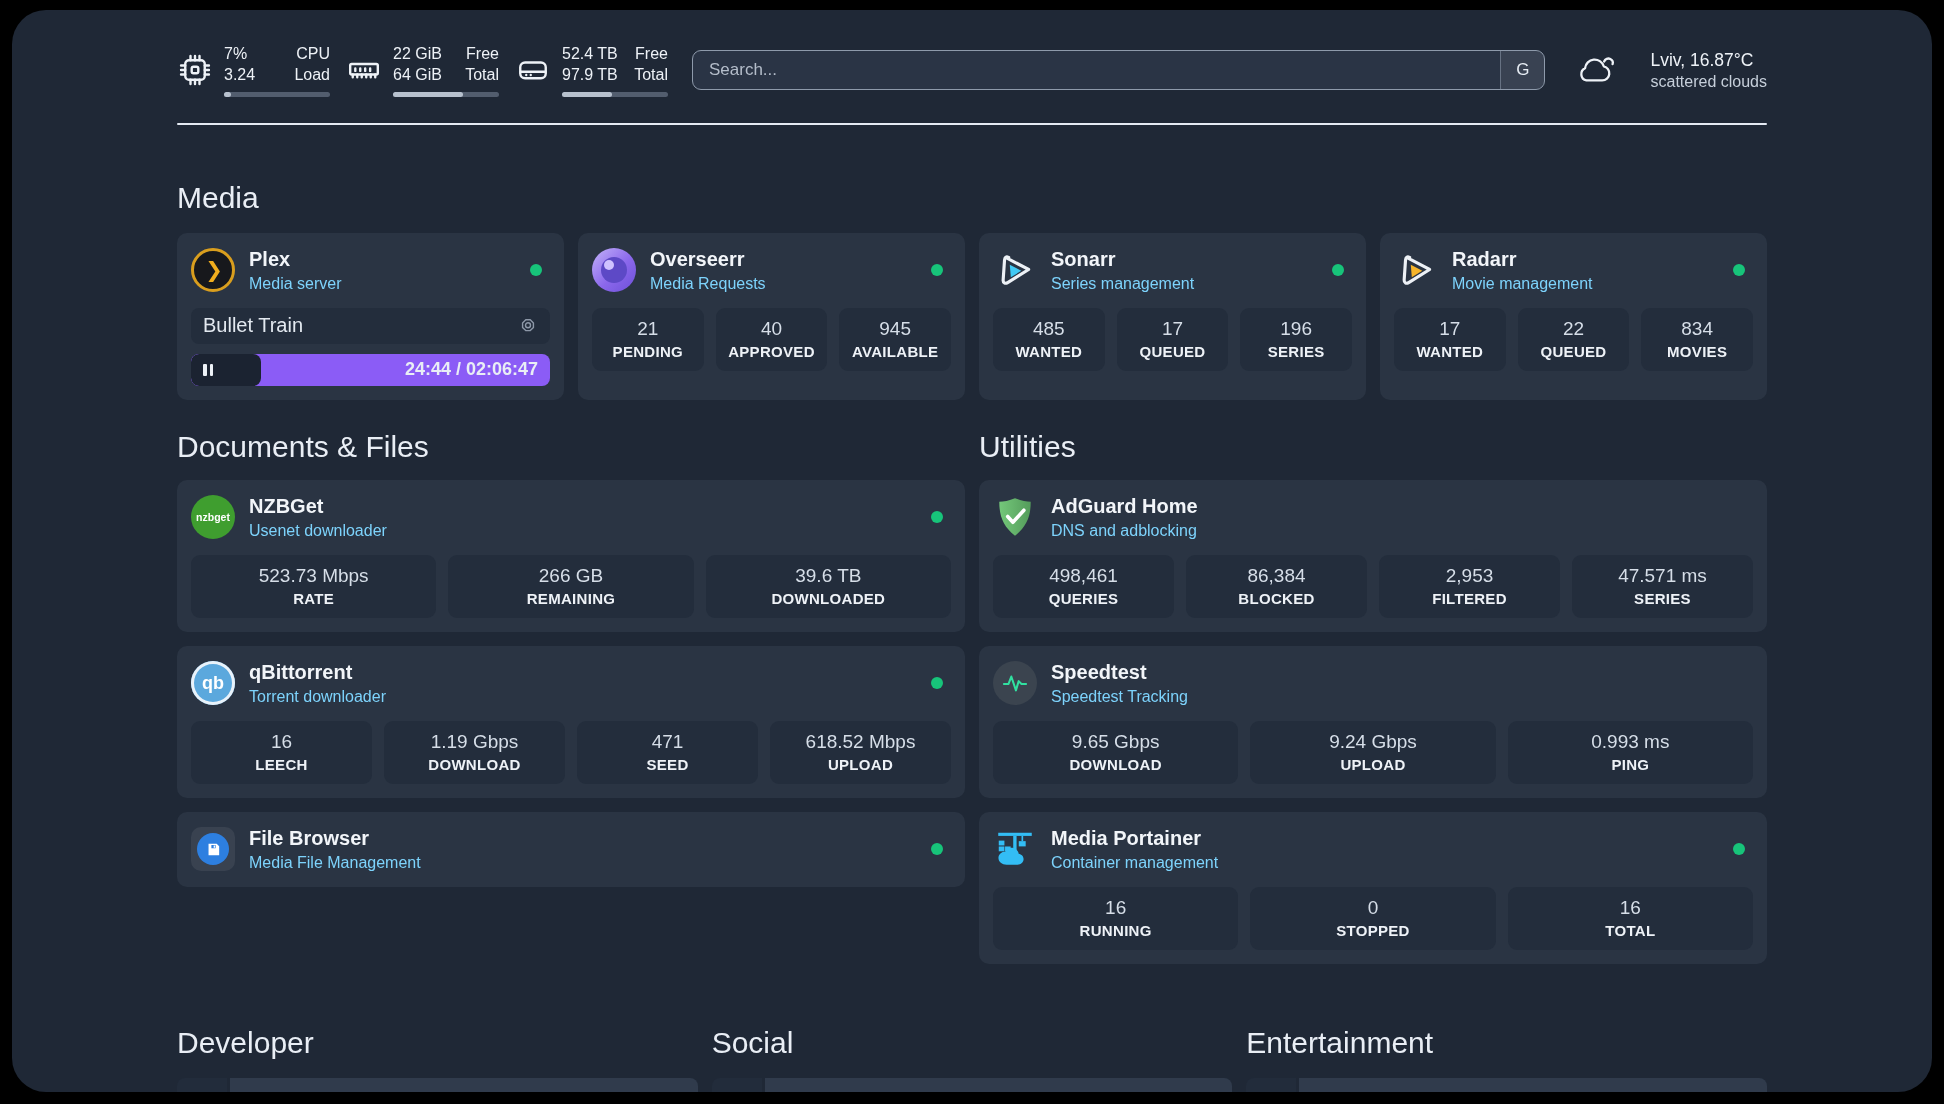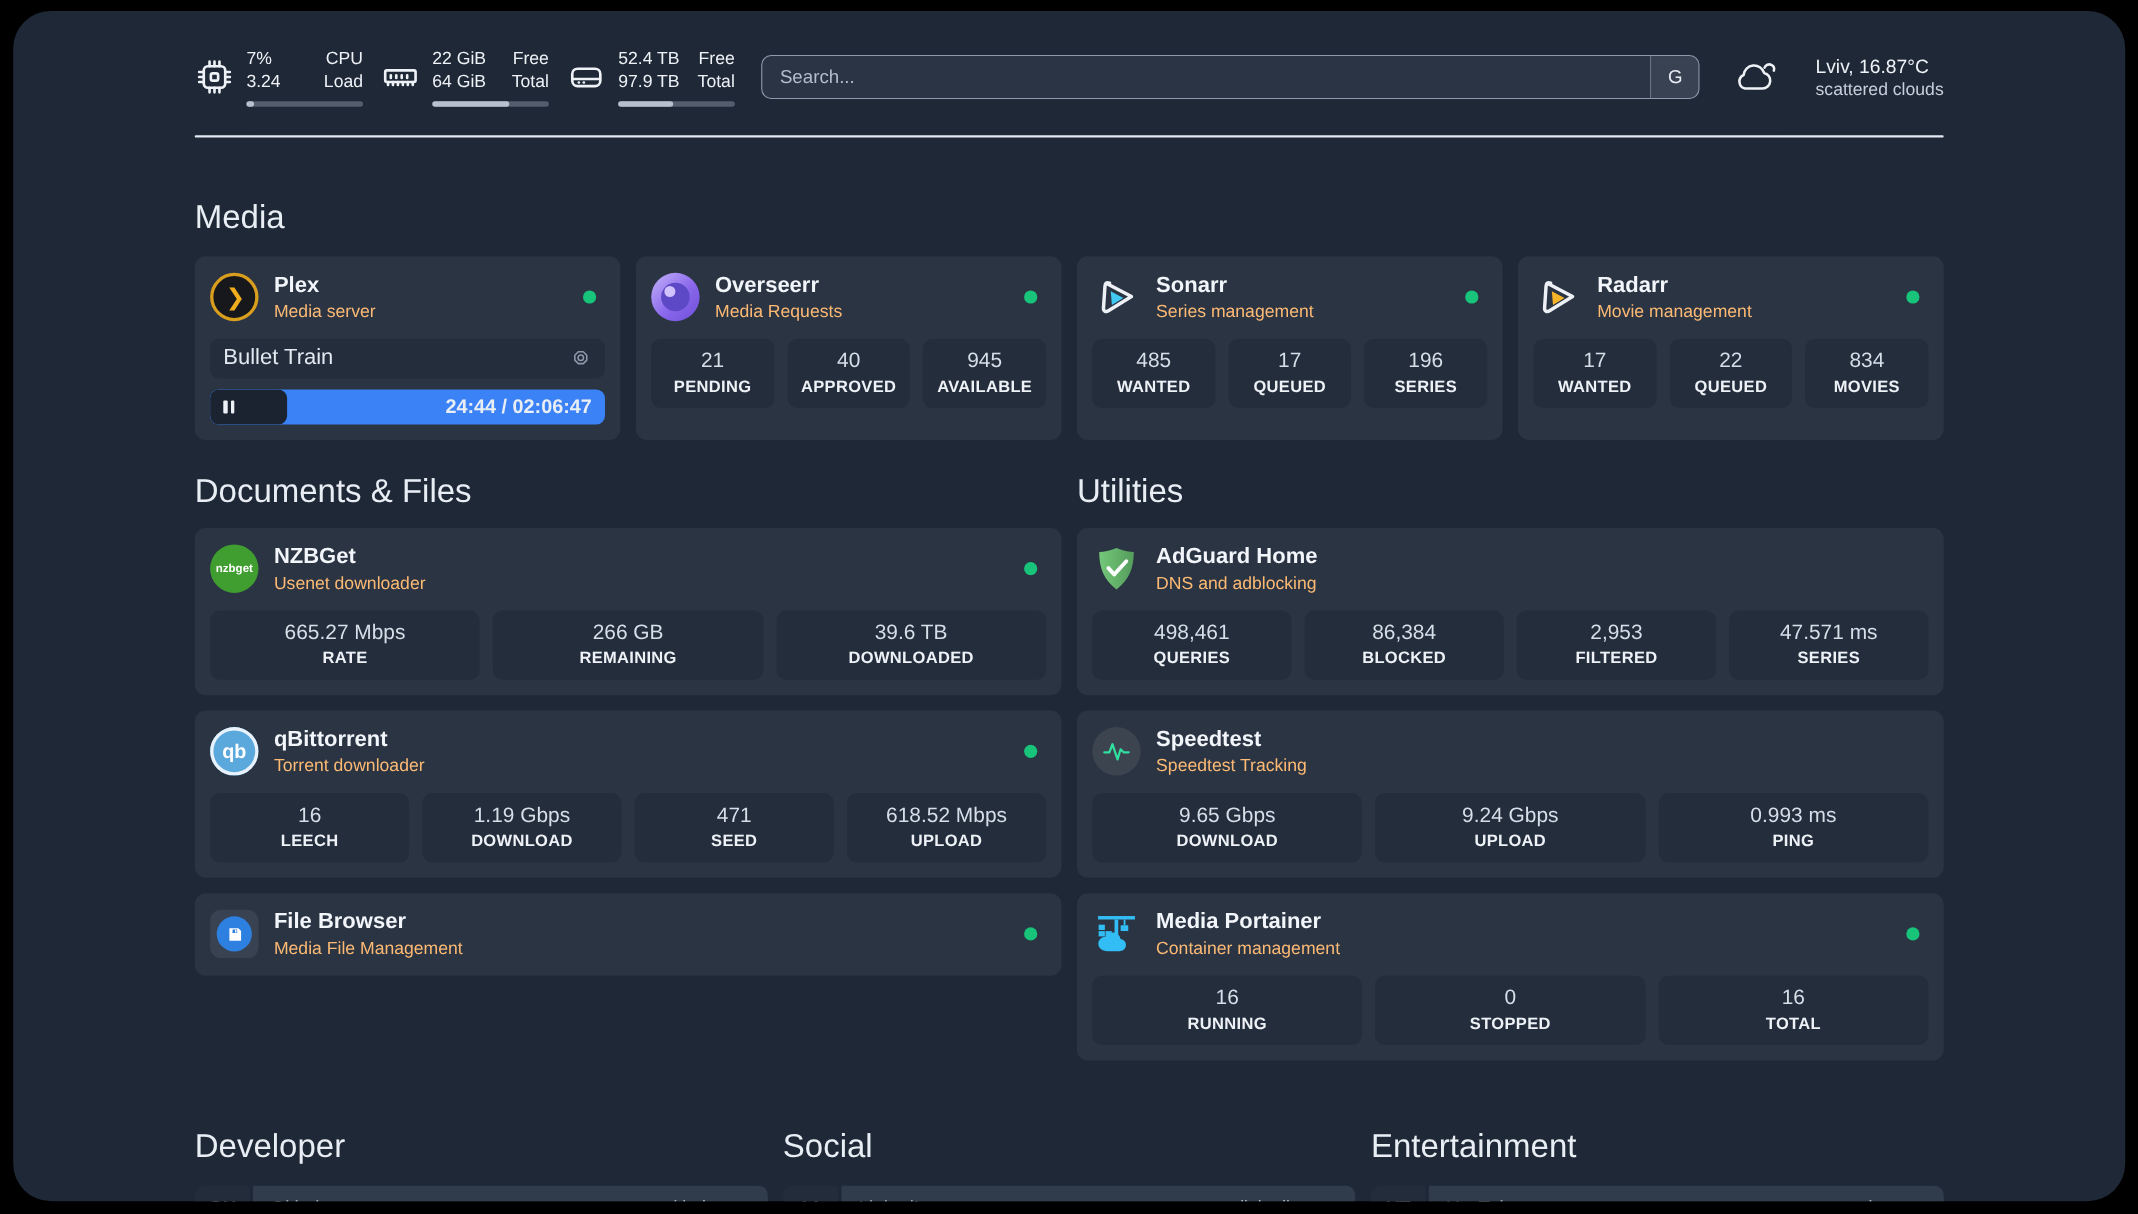--- a/index.html
+++ b/index.html
@@ -36,21 +36,21 @@
   .grid4{display:grid;grid-template-columns:repeat(4,1fr);gap:14px;}
   .cols2{display:grid;grid-template-columns:1fr 1fr;gap:14px;align-items:start;}
   .colcards{display:flex;flex-direction:column;gap:14px;}
   .cols3{display:grid;grid-template-columns:repeat(3,1fr);gap:14px;align-items:start;}
 
   
   .card{background:#2a3443;border-radius:10px;padding:14px;display:flex;flex-direction:column;cursor:pointer;}
   .card-head{display:flex;align-items:center;gap:14px;}
   .titles{line-height:1.25;}
   .title{font-size:20px;font-weight:600;color:#f2f5f9;}
-  .subtitle{font-size:16px;color:#fdba74;margin-top:2px;}
+  .subtitle{font-size:16px;color:#7dd3fc;margin-top:2px;}
   .dot{width:12px;height:12px;border-radius:50%;background:#17c47a;margin-left:auto;margin-right:8px;flex:0 0 auto;}
   .stats{margin-top:14px;display:grid;gap:12px;}
   .s3{grid-template-columns:repeat(3,1fr);} .s4{grid-template-columns:repeat(4,1fr);}
   .stat{background:#232d3c;border-radius:9px;padding:10px 6px 11px;text-align:center;}
   .stat .v{font-size:19px;color:#d6dee8;}
   .stat .l{font-size:15px;font-weight:700;color:#eef2f7;margin-top:3px;letter-spacing:.3px;}
 
   
   .svc{width:44px;height:44px;border-radius:50%;flex:0 0 auto;display:flex;align-items:center;justify-content:center;position:relative;}
   .svc.plex{background:#17181c;border:3px solid #d99e1e;box-sizing:border-box;}
@@ -63,21 +63,21 @@
   .svc.nzb{background:#3f9e2f;}
   .svc.nzb span{color:#fff;font-size:10.5px;font-weight:700;}
   .svc.qb{background:#5ba8dd;box-shadow:inset 0 0 0 3px #e9f2fa;}
   .svc.qb span{color:#fff;font-size:18px;font-weight:700;}
   .svc.st{background:#3b444f;}
 
   
   .media-row{margin-top:14px;height:36px;background:#232d3c;border-radius:8px;display:flex;align-items:center;padding:0 12px;}
   .media-row .np{font-size:20px;color:#e3e9f0;}
   .media-row svg{margin-left:auto;}
-  .progress-row{margin-top:10px;height:32px;background:#3b82f6;border-radius:8px;position:relative;overflow:hidden;display:flex;align-items:center;}
+  .progress-row{margin-top:10px;height:32px;background:#8b5cf6;border-radius:8px;position:relative;overflow:hidden;display:flex;align-items:center;}
   .p-fill{position:absolute;left:0;top:0;bottom:0;background:#1b2331;border-radius:8px;}
   .pause{position:relative;display:flex;gap:3px;margin-left:12px;}
   .pause i{display:block;width:3.5px;height:12px;background:#eef2f7;border-radius:1px;}
   .ptime{position:relative;margin-left:auto;margin-right:12px;font-size:18px;font-weight:600;color:#e9eef5;}
 
   
   .bm{display:flex;height:42px;margin-bottom:13px;cursor:pointer;}
   .abbr{width:50px;background:#222c3b;border-radius:8px 0 0 8px;display:flex;align-items:center;justify-content:center;
     font-size:17px;font-weight:600;color:#e8edf4;flex:0 0 auto;margin-right:3px;}
   .pill{flex:1;background:#303b4c;border-radius:0 8px 8px 0;display:flex;align-items:center;padding:0 16px;}
@@ -313,21 +313,21 @@
                   <span>nzbget</span>
                 </div>
             <div class="titles">
               <div class="title">NZBGet</div>
               <div class="subtitle">Usenet downloader</div>
             </div>
             <span class="dot"></span>
           </div>
           <div class="stats s3">
             <div class="stat">
-                  <div class="v">665.27 Mbps</div>
+                  <div class="v">523.73 Mbps</div>
                   <div class="l">RATE</div>
                 </div>
             <div class="stat">
                   <div class="v">266 GB</div>
                   <div class="l">REMAINING</div>
                 </div>
             <div class="stat">
                   <div class="v">39.6 TB</div>
                   <div class="l">DOWNLOADED</div>
                 </div>

